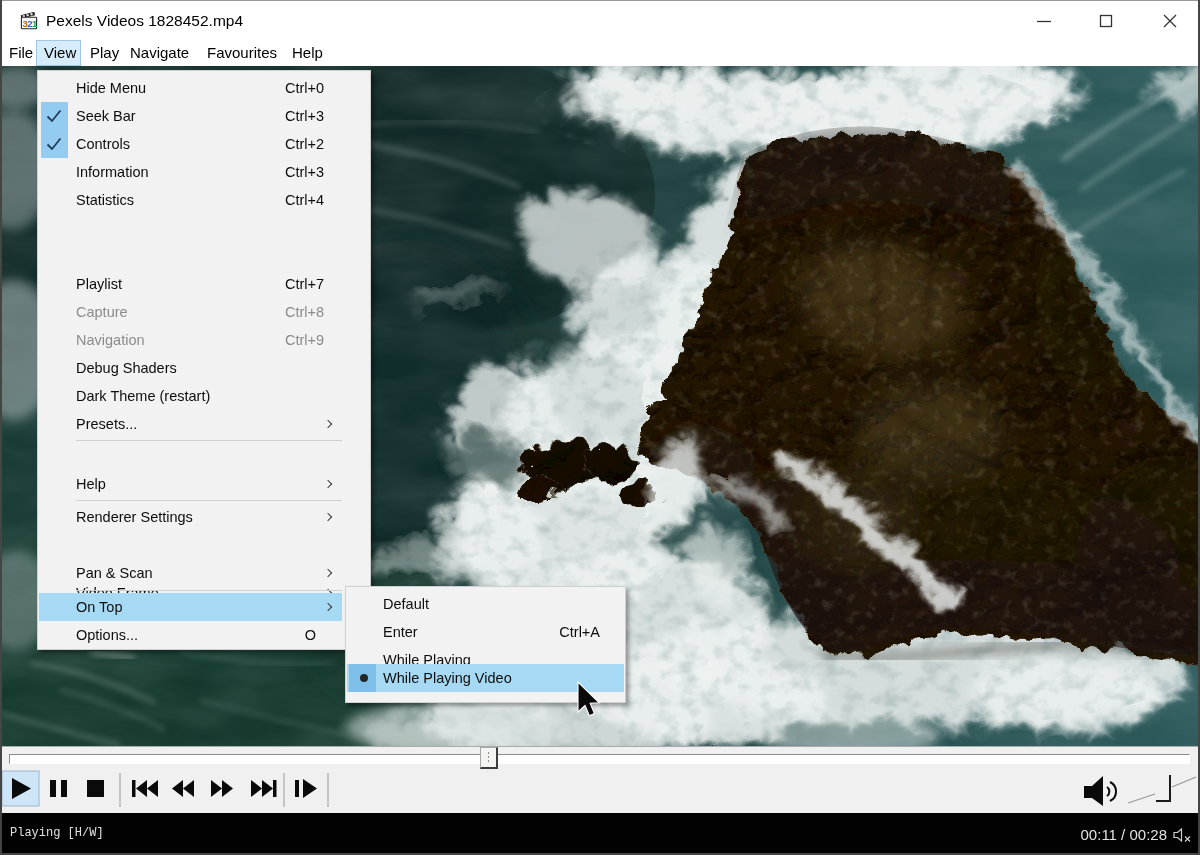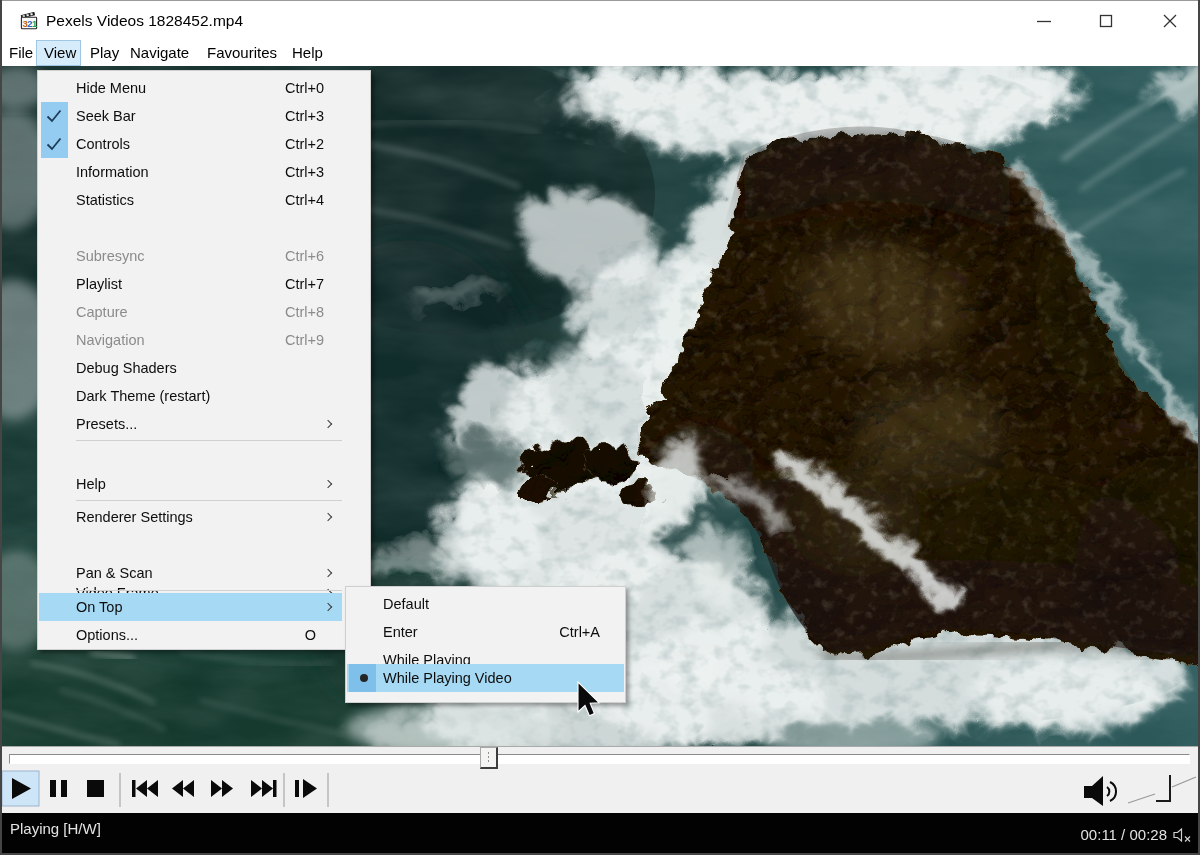--- a/index.html
+++ b/index.html
@@ -41,21 +41,21 @@
   
   .seekrow { position:absolute; left:0px; top:746px; width:1200px; height:24px; background:#f0f0f0; border-top:1px solid #aaa; }
   .seektrack { position:absolute; left:9px; top:7px; width:1181px; height:10px; background:#fff;
     border-top:1px solid #8a8a8a; border-left:1px solid #8a8a8a; border-bottom:1px solid #fff; border-right:1px solid #fff; }
   .seekthumb { position:absolute; left:480px; top:0px; width:18px; height:22px; background:#f4f4f3;
     border-top:1px solid #a8a8a8; border-left:1px solid #a8a8a8; border-right:2px solid #3d3d3d; border-bottom:2px solid #3d3d3d; }
   .seekthumb:after { content:""; position:absolute; left:7px; top:4px; width:1px; height:12px;
     background:repeating-linear-gradient(#909090 0 2px, transparent 2px 4px); }
   .ctrlrow { position:absolute; left:0px; top:770px; width:1200px; height:43px; background:#f0f0f0; }
   .statusbar { position:absolute; left:0px; top:813px; width:1200px; height:42px; background:#020202; color:#e2e2e2; font-size:15px; }
-  .st-l { position:absolute; left:10px; top:7px; font-size:15px; }
+  .st-l { position:absolute; left:10px; top:13px; font-size:12px;font-family:Liberation Mono, monospace; }
   .st-r { position:absolute; right:33px; top:13px; font-size:15px; }
 </style>
 </head>
 <body>
 <div class="win">
   <div class="edge" style="left:0;top:0;width:1200px;height:1px;background:#9a9a9a;"></div>
   <div class="edge" style="left:0;top:0;width:2px;height:855px;background:#454545;"></div>
   <div class="edge" style="left:1198px;top:0;width:2px;height:855px;background:#454545;"></div>
   <div class="edge" style="left:0;top:853px;width:1200px;height:2px;background:#454545;"></div>
 
@@ -308,24 +308,20 @@
         <span class="lbl">Controls</span>
         <span class="sc">Ctrl+2</span>
       </div>
     <div class="mi" style="top:87px;">
         <span class="lbl">Information</span>
         <span class="sc">Ctrl+3</span>
       </div>
     <div class="mi" style="top:115px;">
         <span class="lbl">Statistics</span>
         <span class="sc">Ctrl+4</span>
-      </div>
-    <div class="mi dis" style="top:171px;">
-        <span class="lbl">Subresync</span>
-        <span class="sc">Ctrl+6</span>
       </div>
     <div class="mi" style="top:199px;">
         <span class="lbl">Playlist</span>
         <span class="sc">Ctrl+7</span>
       </div>
     <div class="mi dis" style="top:227px;">
         <span class="lbl">Capture</span>
         <span class="sc">Ctrl+8</span>
       </div>
     <div class="mi dis" style="top:255px;">

